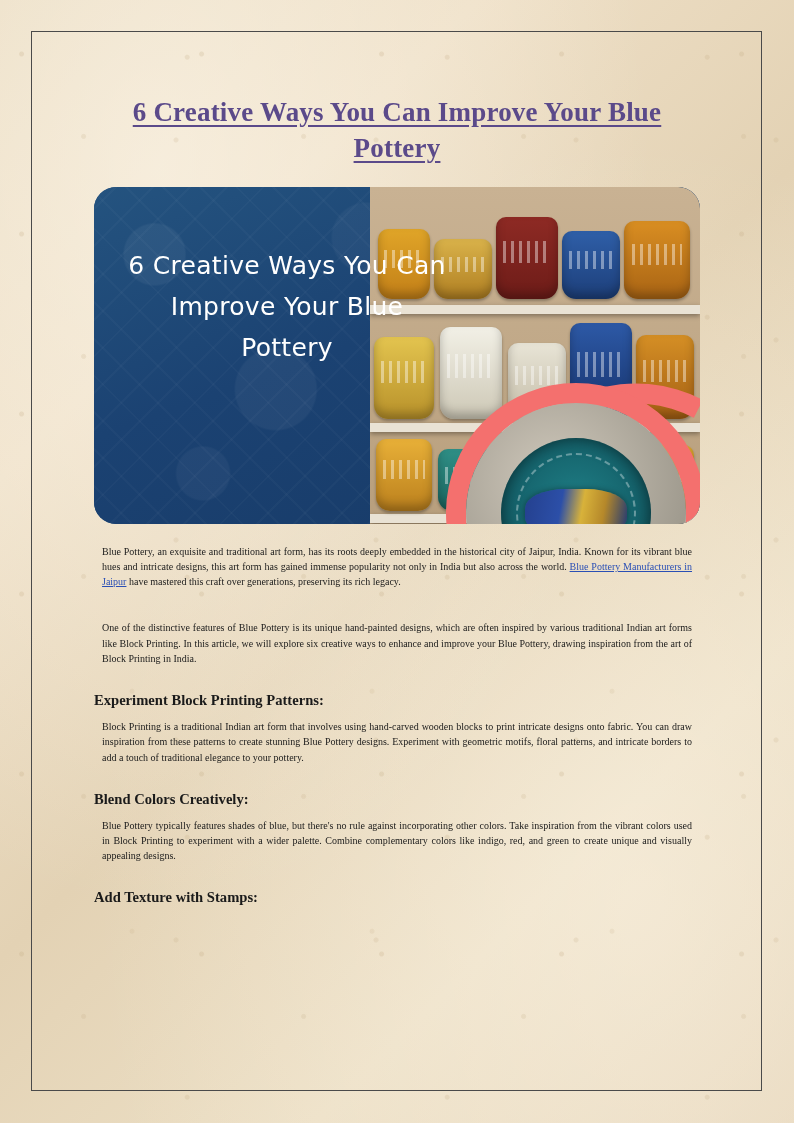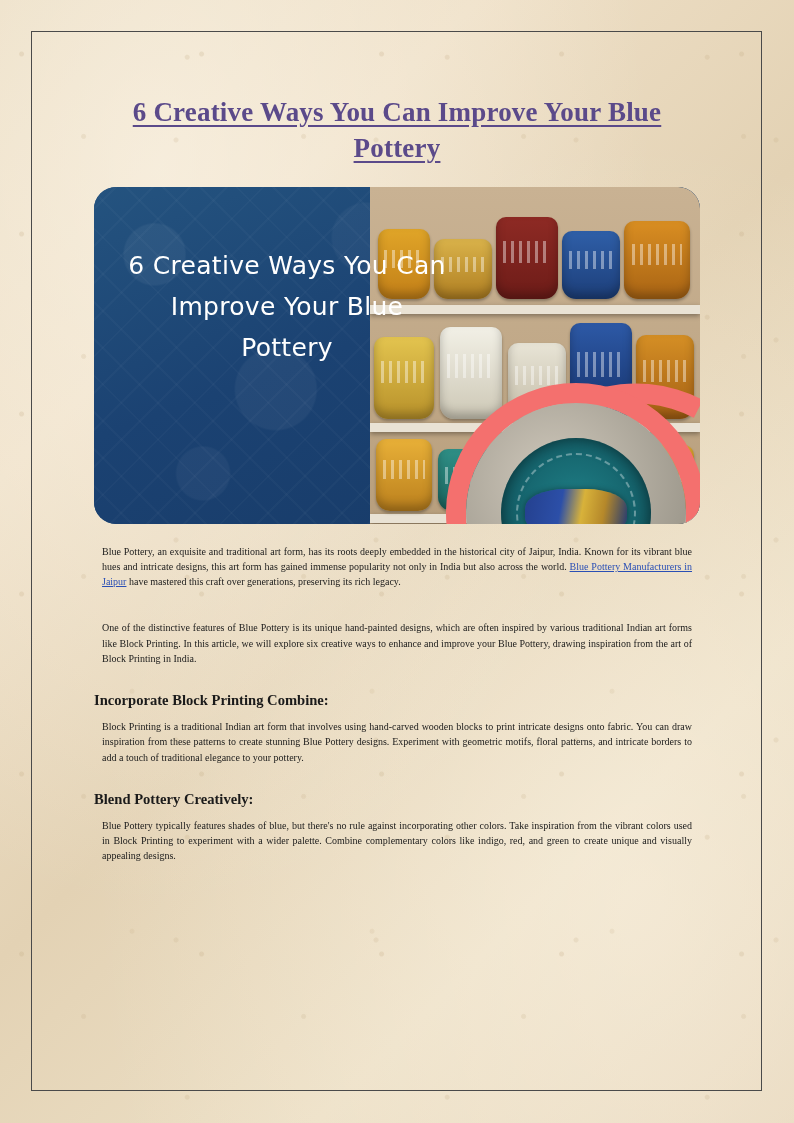--- a/index.html
+++ b/index.html
@@ -265,25 +265,26 @@
 
   <div class="body-wrap">
     <p class="body"><span>Blue Pottery, an exquisite and traditional art form, has its roots deeply embedded in the historical city of Jaipur, India. Known for its vibrant blue hues and intricate designs, this art form has gained immense popularity not only in India but also across the world. </span><a class="inline-link" href="#">Blue Pottery Manufacturers in Jaipur</a><span> have mastered this craft over generations, preserving its rich legacy.</span></p>
 
     <div class="para-gap"></div>
 
     <p class="body">One of the distinctive features of Blue Pottery is its unique hand-painted designs, which are often inspired by various traditional Indian art forms like Block Printing. In this article, we will explore six creative ways to enhance and improve your Blue Pottery, drawing inspiration from the art of Block Printing in India.</p>
 
     <div class="sec-gap"></div>
 
-    <p class="sub-head">Incorporate Block Printing Combine:</p>
+    <p class="sub-head">Experiment Block Printing Patterns:</p>
     <p class="body">Block Printing is a traditional Indian art form that involves using hand-carved wooden blocks to print intricate designs onto fabric. You can draw inspiration from these patterns to create stunning Blue Pottery designs. Experiment with geometric motifs, floral patterns, and intricate borders to add a touch of traditional elegance to your pottery.</p>
 
     <div class="sec-gap"></div>
 
-    <p class="sub-head">Blend Pottery Creatively:</p>
+    <p class="sub-head">Blend Colors Creatively:</p>
     <p class="body">Blue Pottery typically features shades of blue, but there's no rule against incorporating other colors. Take inspiration from the vibrant colors used in Block Printing to experiment with a wider palette. Combine complementary colors like indigo, red, and green to create unique and visually appealing designs.</p>
 
     <div class="sec-gap"></div>
 
+    <p class="sub-head">Add Texture with Stamps:</p>
   </div>
 
 </div>
 
 </body></html>

